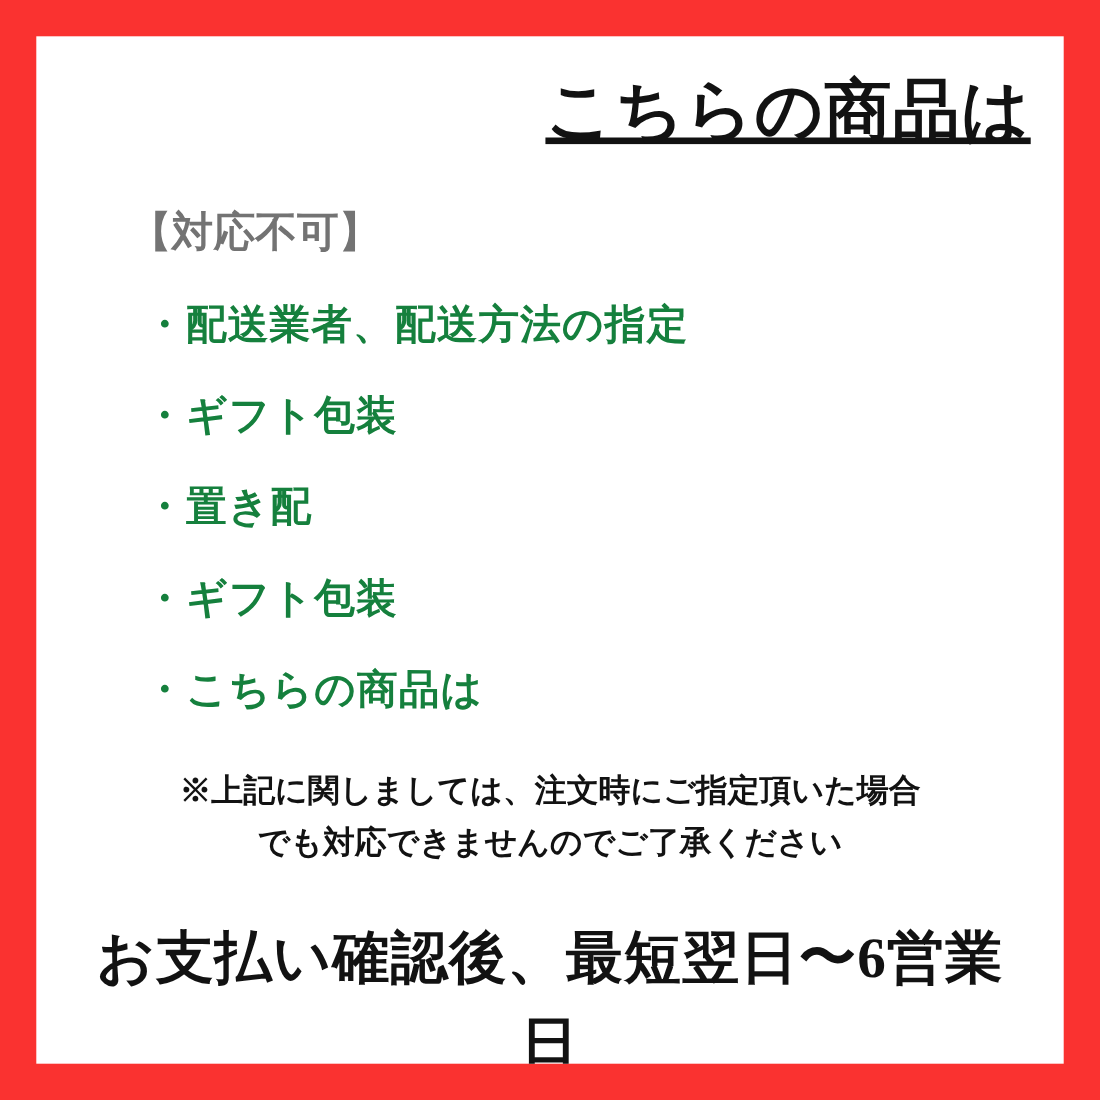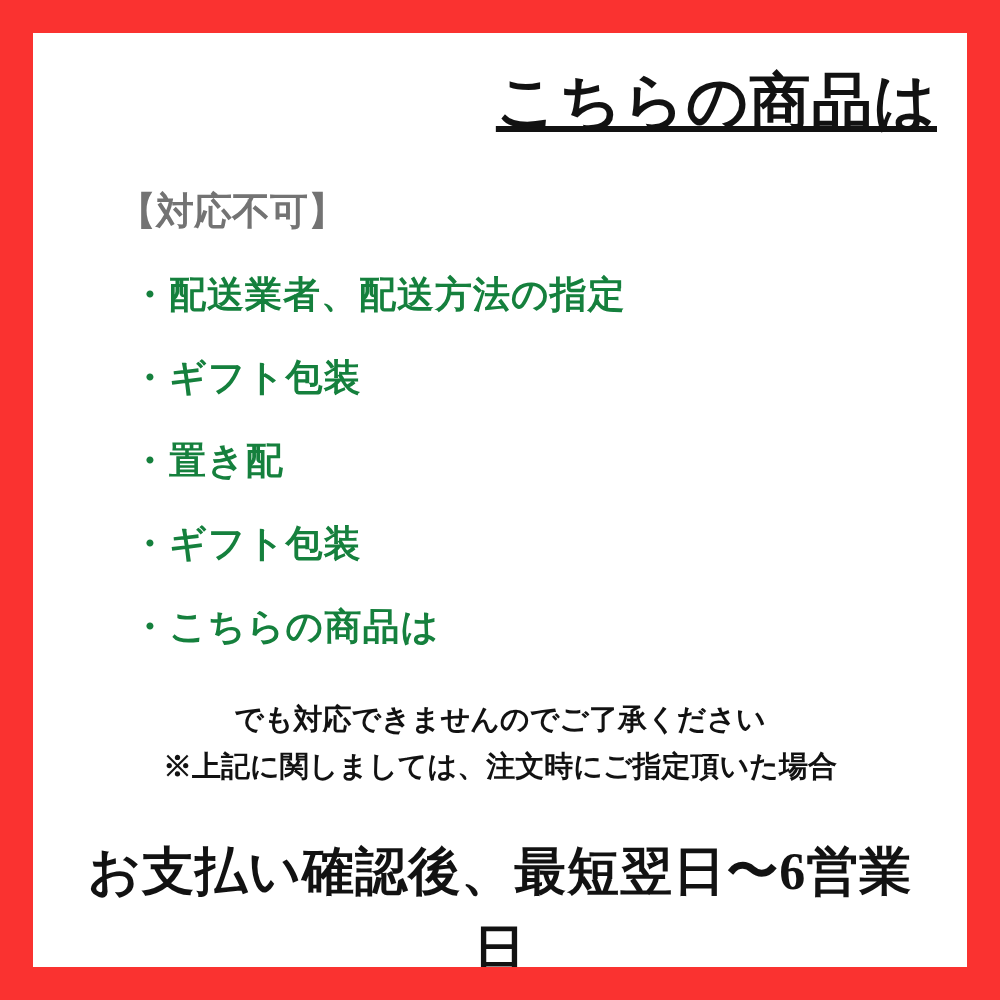--- a/index.html
+++ b/index.html
@@ -81,22 +81,22 @@
 
     <div class="restrict-list">
       <div class="restrict-item">・配送業者、配送方法の指定</div>
       <div class="restrict-item">・ギフト包装</div>
       <div class="restrict-item">・置き配</div>
       <div class="restrict-item">・ギフト包装</div>
       <div class="restrict-item">・こちらの商品は</div>
     </div>
 
     <div class="note">
+      <div>※上記に関しましては、注文時にご指定頂いた場合</div>
       <div>でも対応できませんのでご了承ください</div>
-      <div>※上記に関しましては、注文時にご指定頂いた場合</div>
     </div>
 
     <div class="footer">
       <div>お支払い確認後、最短翌日〜6営業日</div>
 
     </div>
 
   </div>
 </div>
 

